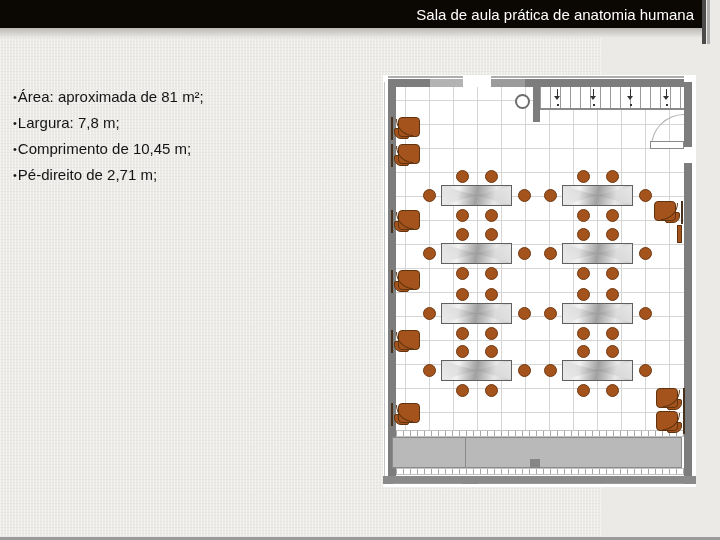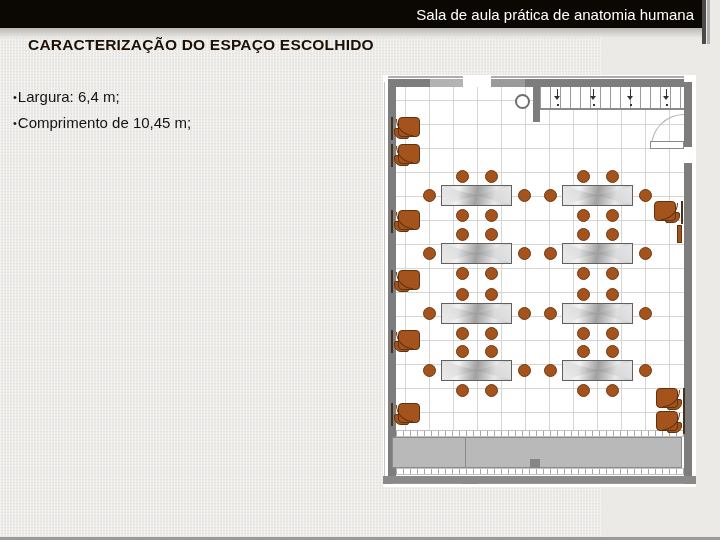--- a/index.html
+++ b/index.html
@@ -129,25 +129,26 @@
 
 <div class="slide">
 
   <div class="titlebar">
     <span>Sala de aula prática de anatomia humana</span>
   </div>
   <div class="bar-stripe-dark"></div>
   <div class="bar-stripe-light"></div>
   <div class="titlebar-shadow"></div>
 
-  <div class="heading">CARACTERIZAÇÃO DO ESPAÇO ESCOLHIDO</div>
 
   <div class="bullets">
-    <div class="bullet-line"><span class="marker">•</span><span>Largura: 6,4 m;</span></div>
+    <div class="bullet-line"><span class="marker">•</span><span>Área: aproximada de 81 m²;</span></div>
+    <div class="bullet-line"><span class="marker">•</span><span>Largura: 7,8 m;</span></div>
     <div class="bullet-line"><span class="marker">•</span><span>Comprimento de 10,45 m;</span></div>
+    <div class="bullet-line"><span class="marker">•</span><span>Pé-direito de 2,71 m;</span></div>
   </div>
 
   <div class="plan">
     <div class="floor"></div>
     <div class="outer-edge"></div>
     <div class="wall wall-left"></div>
     <div class="wall-top-line1"></div>
     <div class="wall-top-line2"></div>
     <div class="wall wall-top-a"></div>
     <div class="wall-top-b"></div>

